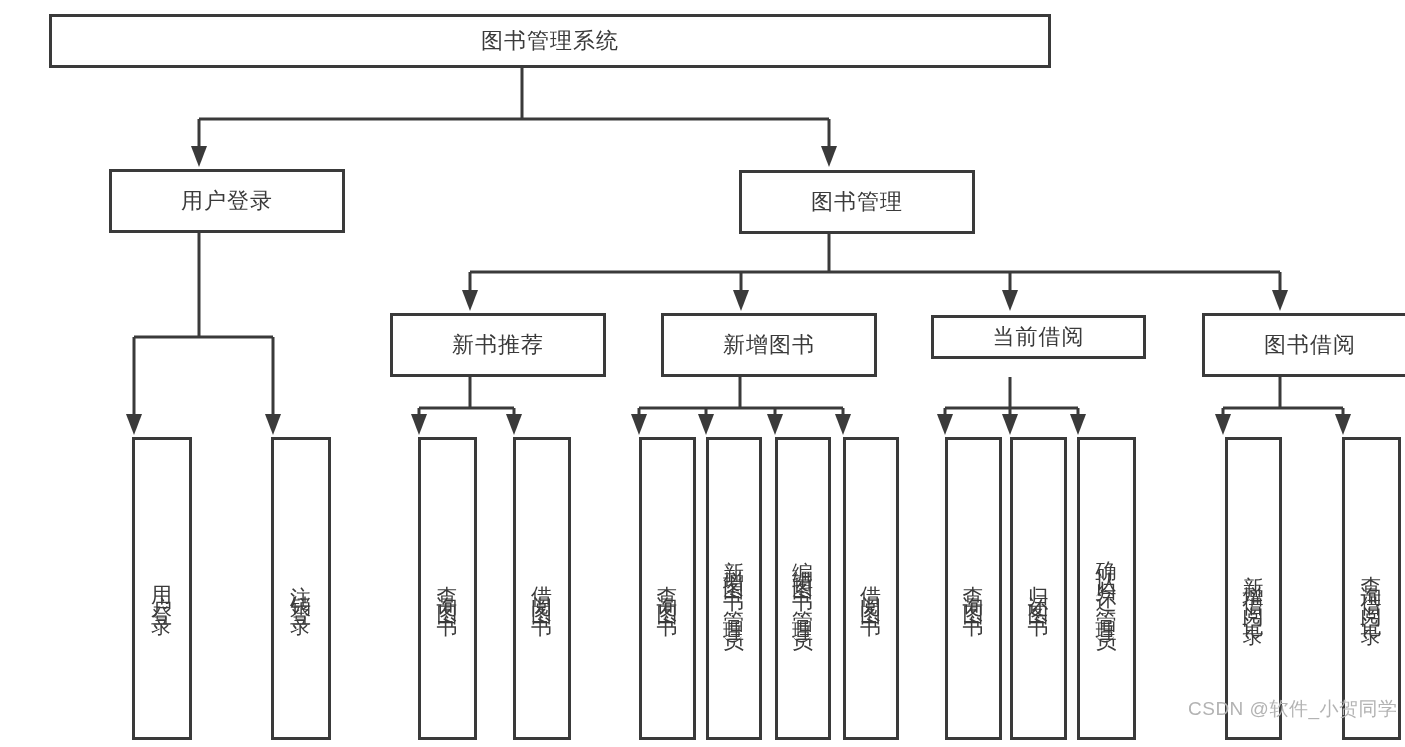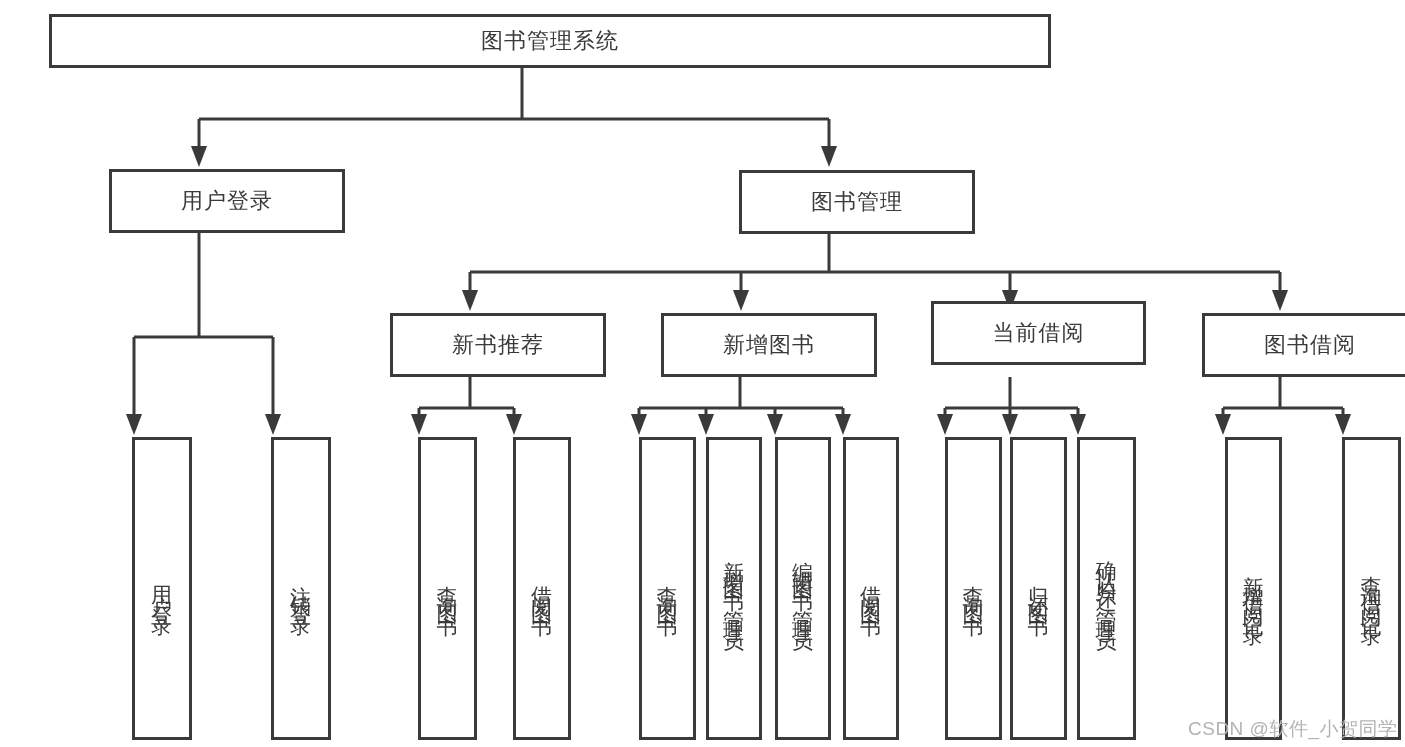--- a/index.html
+++ b/index.html
@@ -30,21 +30,21 @@
     writing-mode: vertical-rl;
     text-orientation: mixed;
     font-size: 21px;
     letter-spacing: 10px;
     line-height: 1;
     white-space: nowrap;
   }
   .watermark {
     position: absolute;
     left: 1188px;
-    top: 716px;
+    top: 696px;
     font-size: 19px;
     color: #b3b3b3;
     letter-spacing: 0.5px;
     white-space: nowrap;
   }
 </style>
 </head>
 <body>
 
 <div class="stage">
@@ -90,21 +90,21 @@
   <div class="node node-h" style="left:711px; top:170px; width:236px; height:64px;font-family:Liberation Serif, serif;">
     <span>图书管理</span>
   </div>
 
   <div class="node node-h" style="left:362px; top:313px; width:216px; height:64px;">
     <span>新书推荐</span>
   </div>
   <div class="node node-h" style="left:633px; top:313px; width:216px; height:64px;">
     <span>新增图书</span>
   </div>
-  <div class="node node-h" style="left:903px; top:301px; width:215px; height:64px;">
+  <div class="node node-h" style="left:903px; top:315px; width:215px; height:44px;">
     <span>当前借阅</span>
   </div>
   <div class="node node-h" style="left:1174px; top:313px; width:216px; height:64px;">
     <span>图书借阅</span>
   </div>
 
   <div class="node leaf" style="left:104px; width:60px;">
     <span class="vtext">用户登录</span>
   </div>
   <div class="node leaf" style="left:243px; width:60px;">

